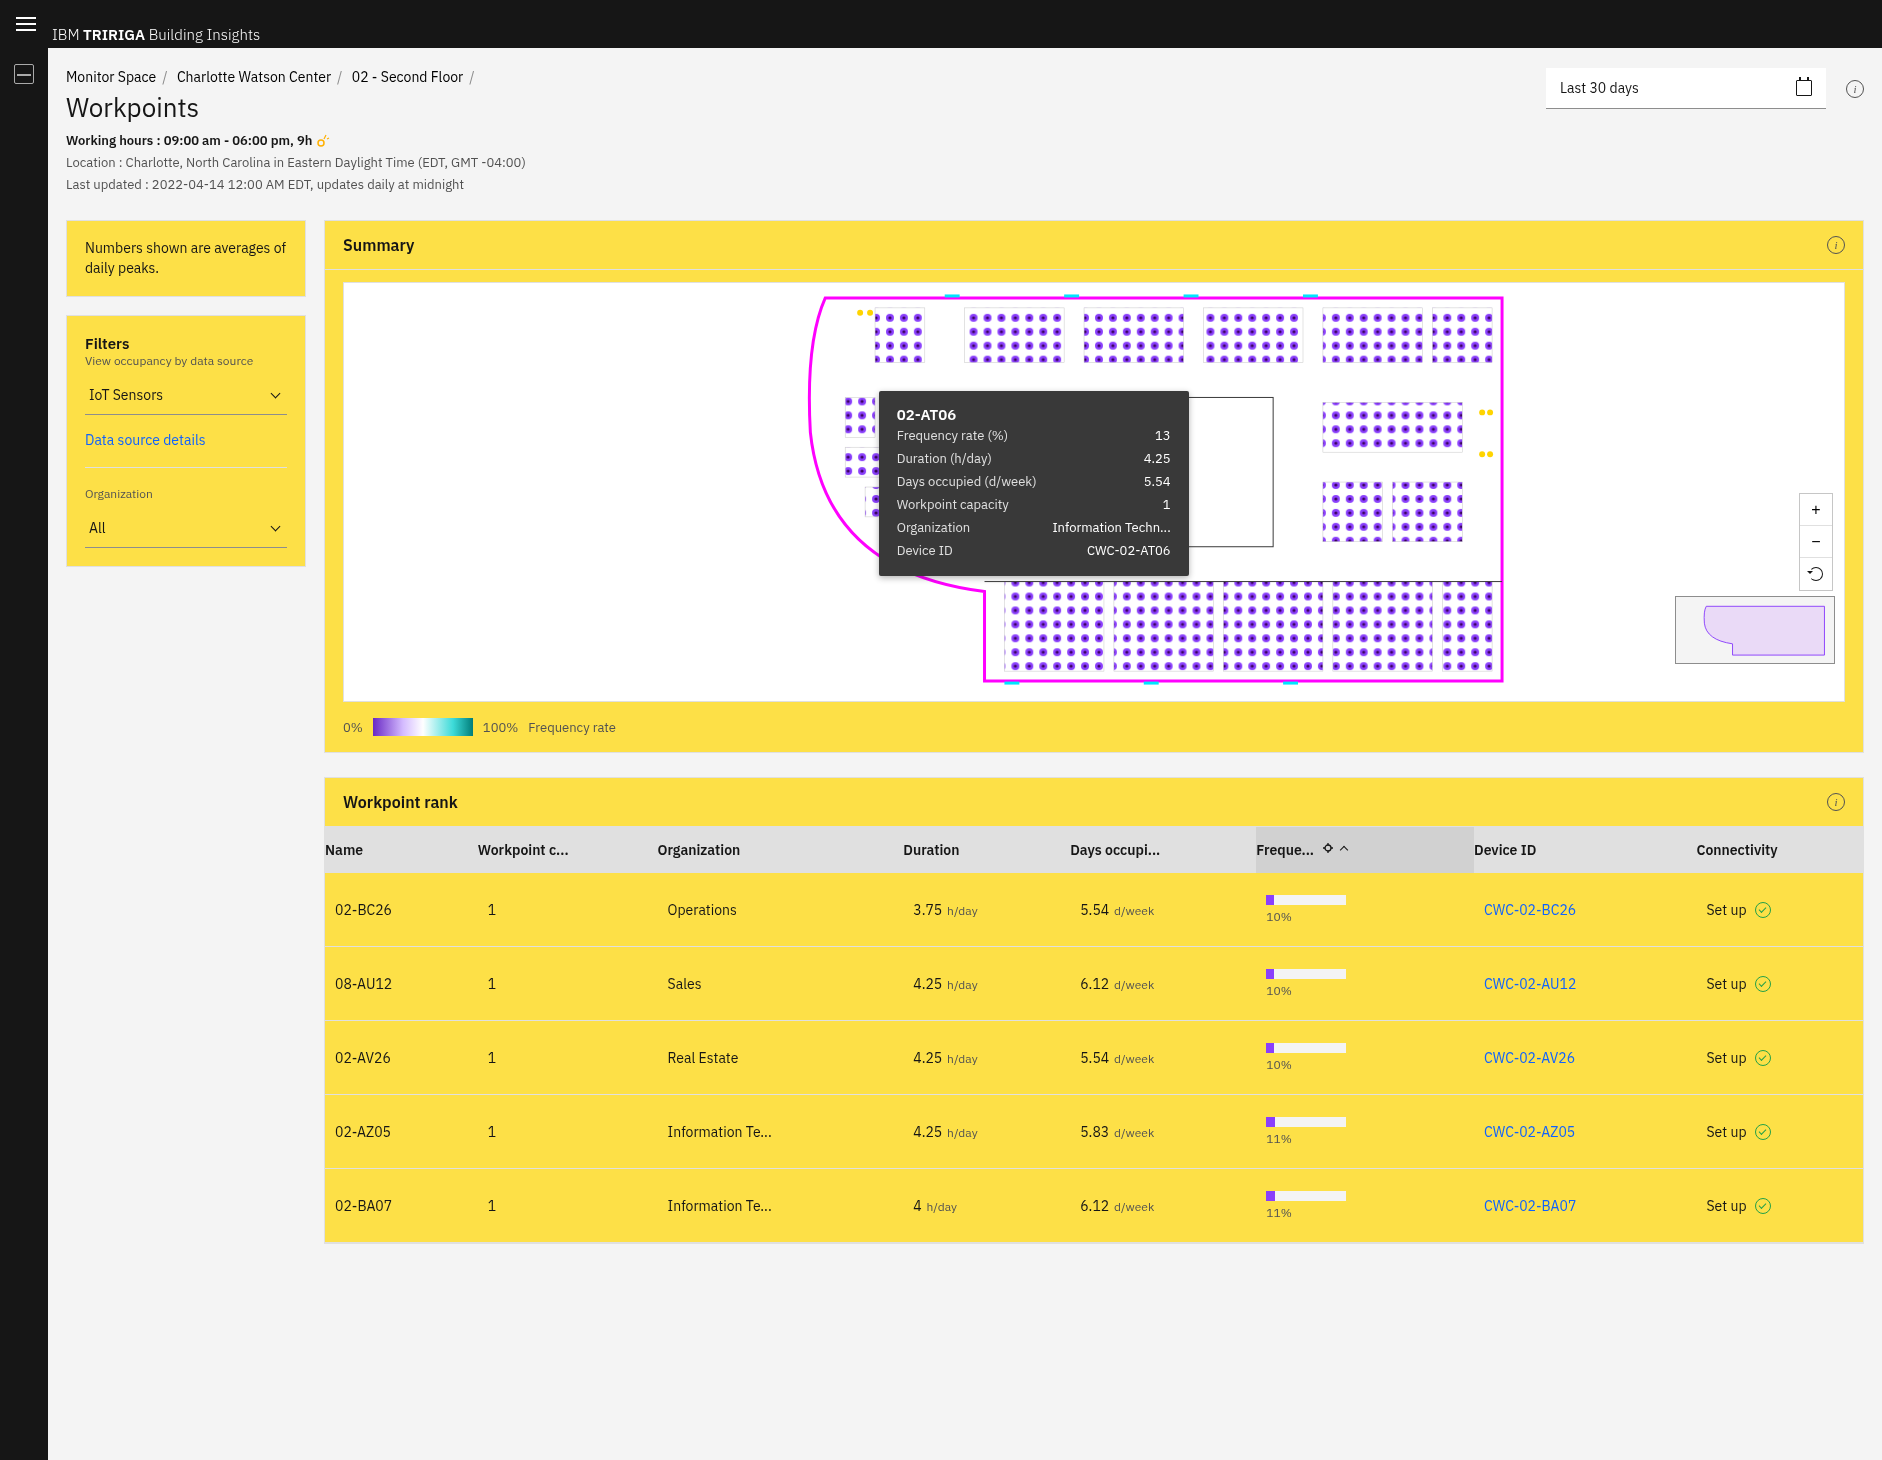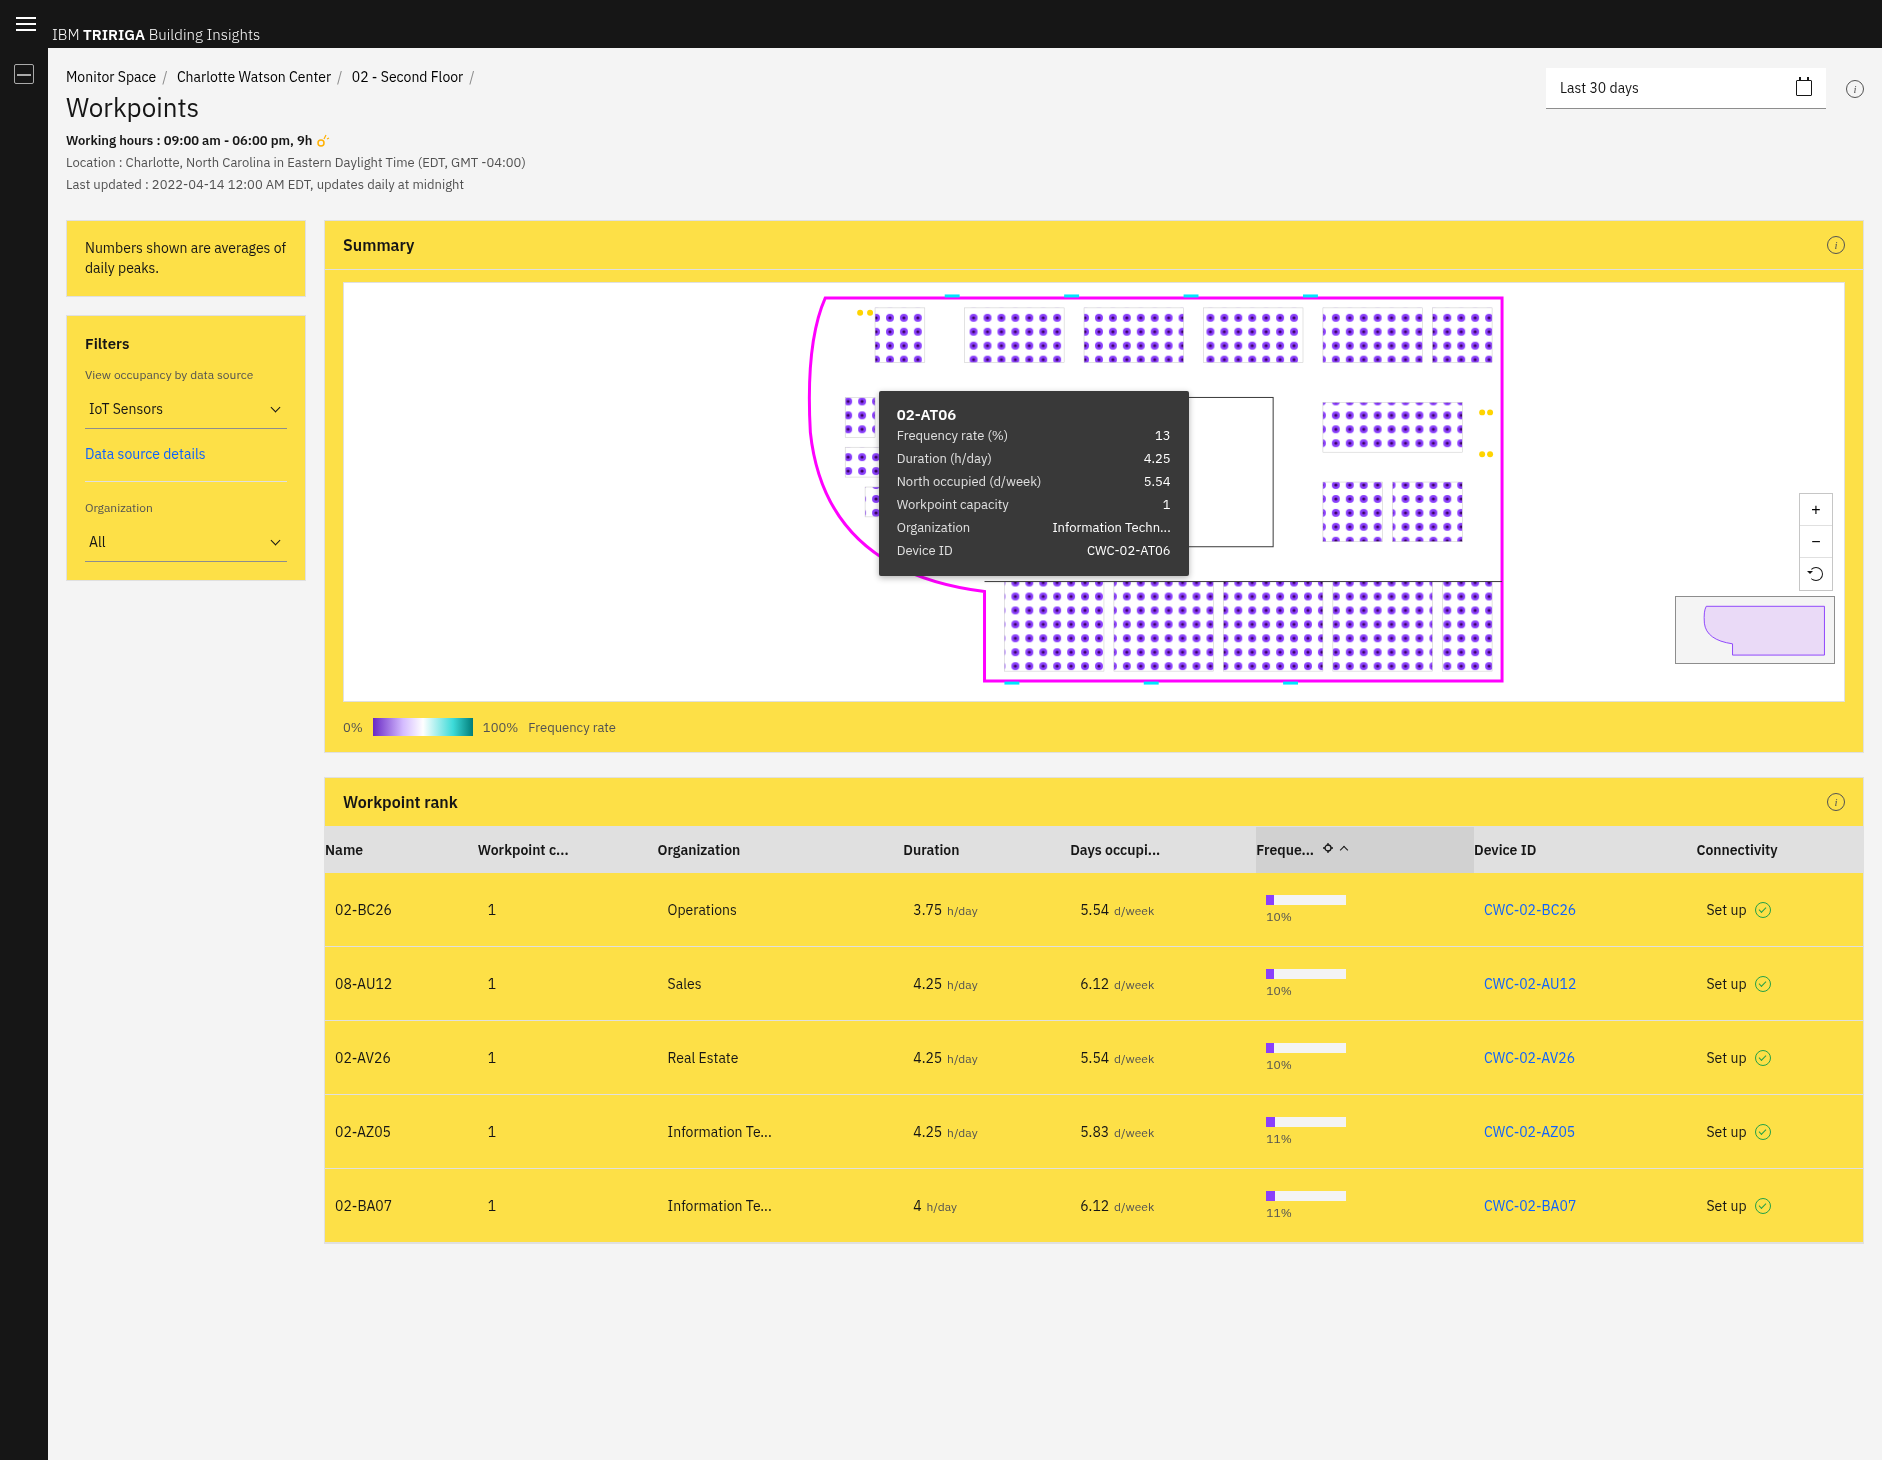--- a/index.html
+++ b/index.html
@@ -25,21 +25,21 @@
 .weather { display: inline-block; width: 16px; height: 16px; vertical-align: text-bottom; color: #ffb000; }
 .date-picker { background: #fff; border: none; border-bottom: 1px solid #8d8d8d; padding: 11px 14px; min-width: 280px; display: flex; align-items: center; justify-content: space-between; cursor: pointer; font-size: 14px; }
 .info-icon, .info-icon-s { width: 18px; height: 18px; border: 1.5px solid #525252; border-radius: 50%; display: inline-flex; align-items: center; justify-content: center; font-size: 11px; color: #525252; font-style: italic; font-family: Georgia, serif; }
 .topctrls { display: flex; align-items: center; gap: 20px; }
 
 .layout { display: grid; grid-template-columns: 240px 1fr; gap: 18px; }
 .sidebar { display: flex; flex-direction: column; gap: 18px; }
 .card { background: #fde047; border: 1px solid #e0e0e0; }
 .pad { padding: 18px; }
 .tip { font-size: 14px; color: #161616; line-height: 1.4; }
-.filters h3 { font-size: 15px; font-weight: 600; margin-bottom: 14px; }
+.filters h3 { font-size: 15px; font-weight: 600; }
 .field-label { font-size: 12px; color: #525252; margin-bottom: 10px; display: block; }
 .select { display: flex; align-items: center; justify-content: space-between; border-bottom: 1px solid #8d8d8d; padding: 8px 4px 10px; cursor: pointer; font-size: 14px; }
 .chev { width: 14px; height: 14px; position:relative; }
 .chev::after{ content:""; position:absolute; left:3px; top:2px; width:6px; height:6px; border-right:1.5px solid #161616; border-bottom:1.5px solid #161616; transform:rotate(45deg);}
 .link { color: #0f62fe; text-decoration: none; display: inline-block; margin-top: 16px; font-size: 14px; }
 hr.soft { border: none; border-top: 1px solid #e0e0e0; margin: 18px 0; }
 
 .content { display: flex; flex-direction: column; gap: 24px; }
 .panel-head { display:flex; align-items:center; justify-content:space-between; padding: 14px 18px; border-bottom:1px solid #e0e0e0;}
 .panel-head h3 { font-size: 16px; font-weight: 600; }
@@ -232,21 +232,21 @@
               <div id="tt-rows">
                   <div class="row">
                     <span class="k">Frequency rate (%)</span>
                     <span>13</span>
                   </div>
                   <div class="row">
                     <span class="k">Duration (h/day)</span>
                     <span>4.25</span>
                   </div>
                   <div class="row">
-                    <span class="k">North occupied (d/week)</span>
+                    <span class="k">Days occupied (d/week)</span>
                     <span>5.54</span>
                   </div>
                   <div class="row">
                     <span class="k">Workpoint capacity</span>
                     <span>1</span>
                   </div>
                   <div class="row">
                     <span class="k">Organization</span>
                     <span>Information Techn...</span>
                   </div>

